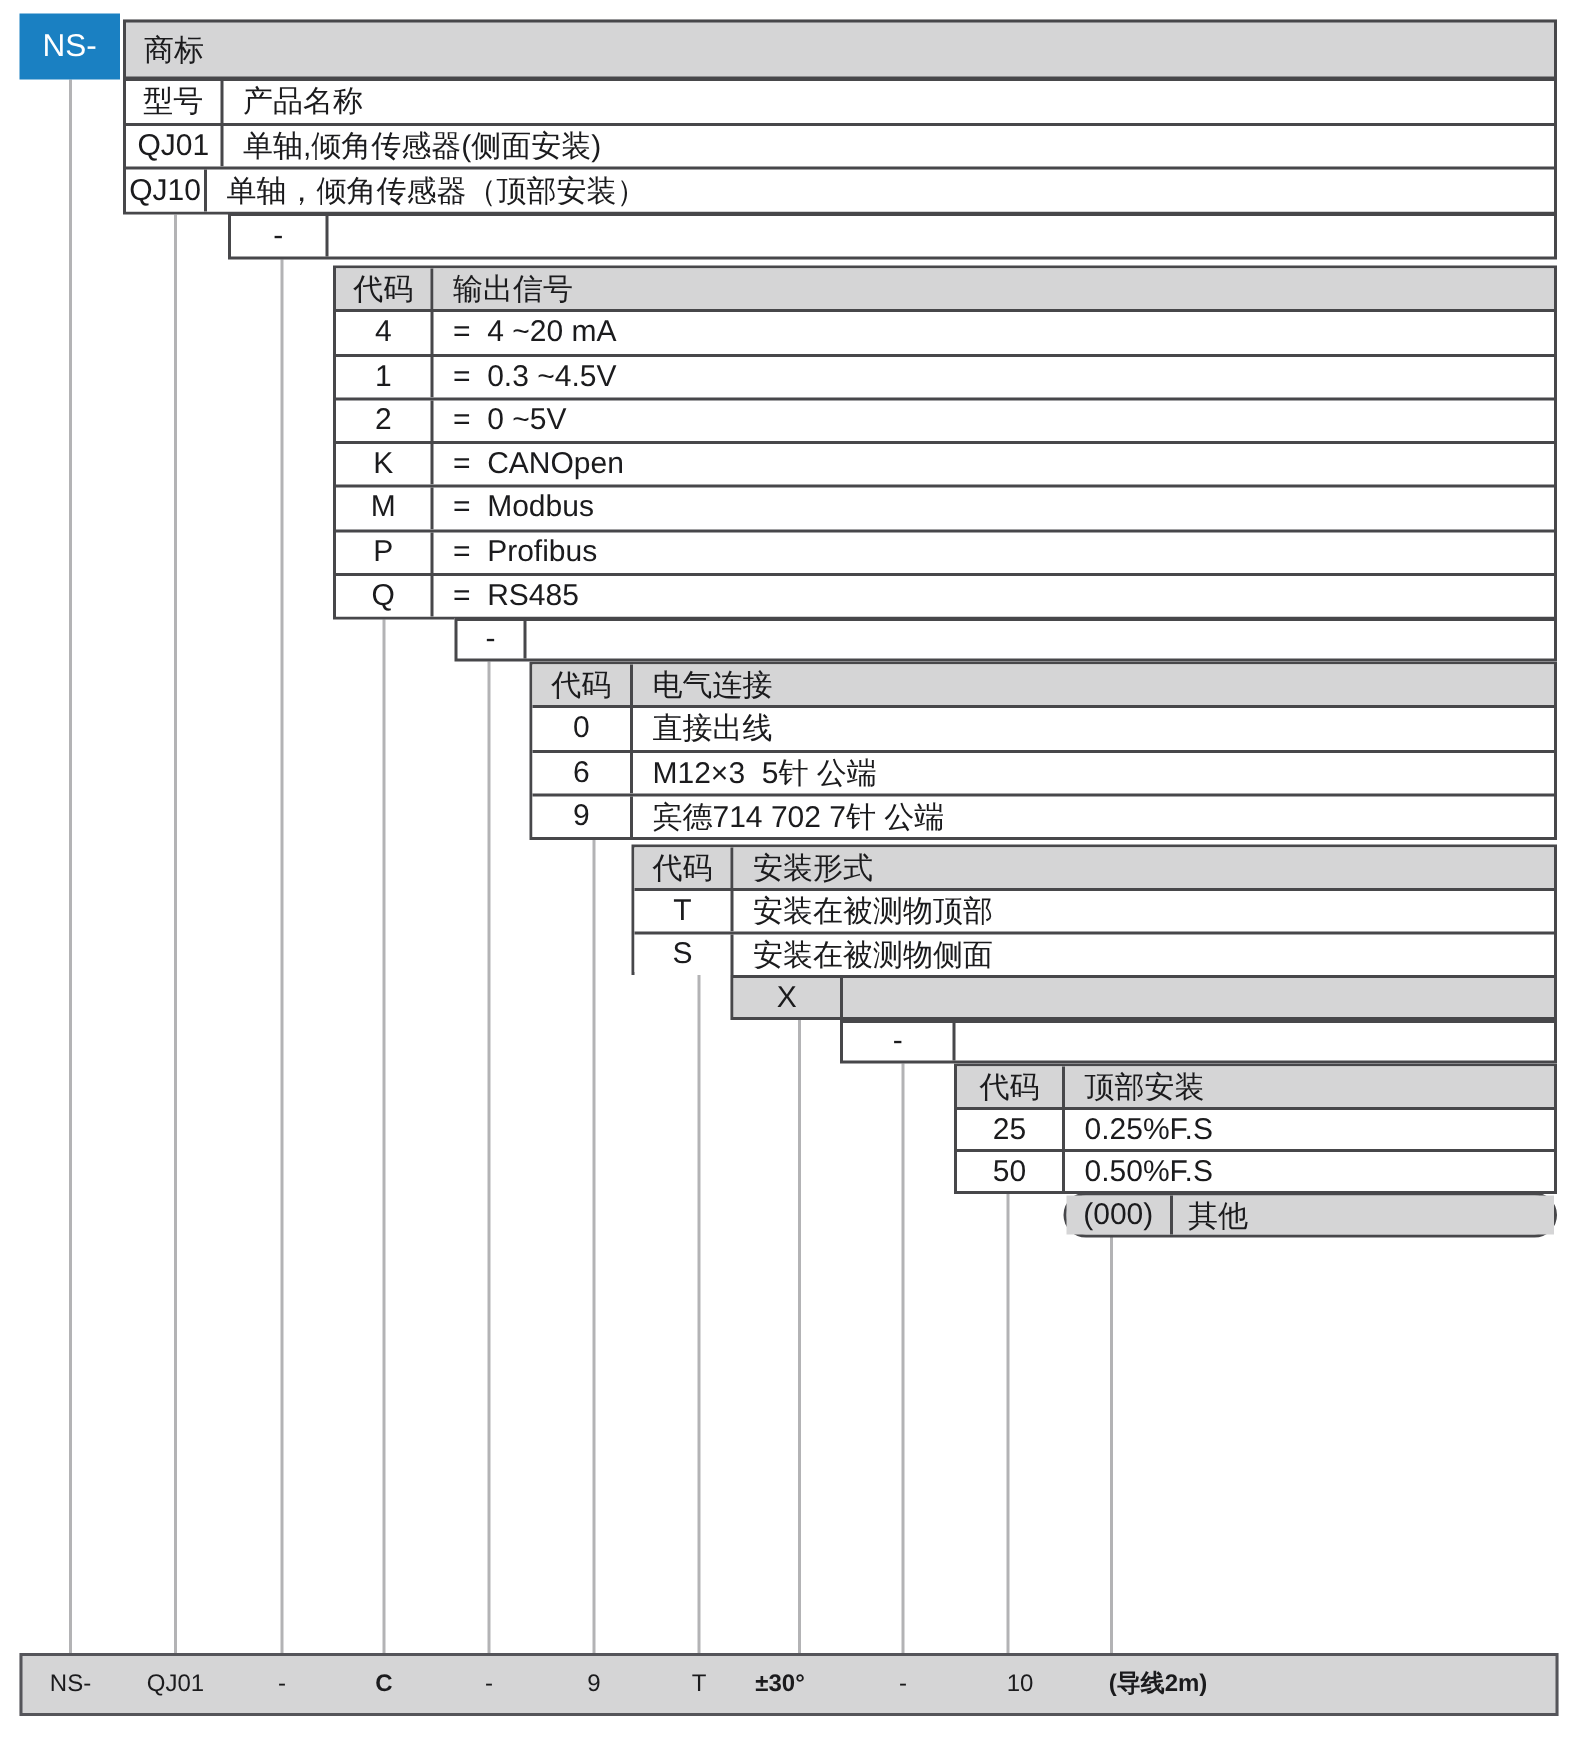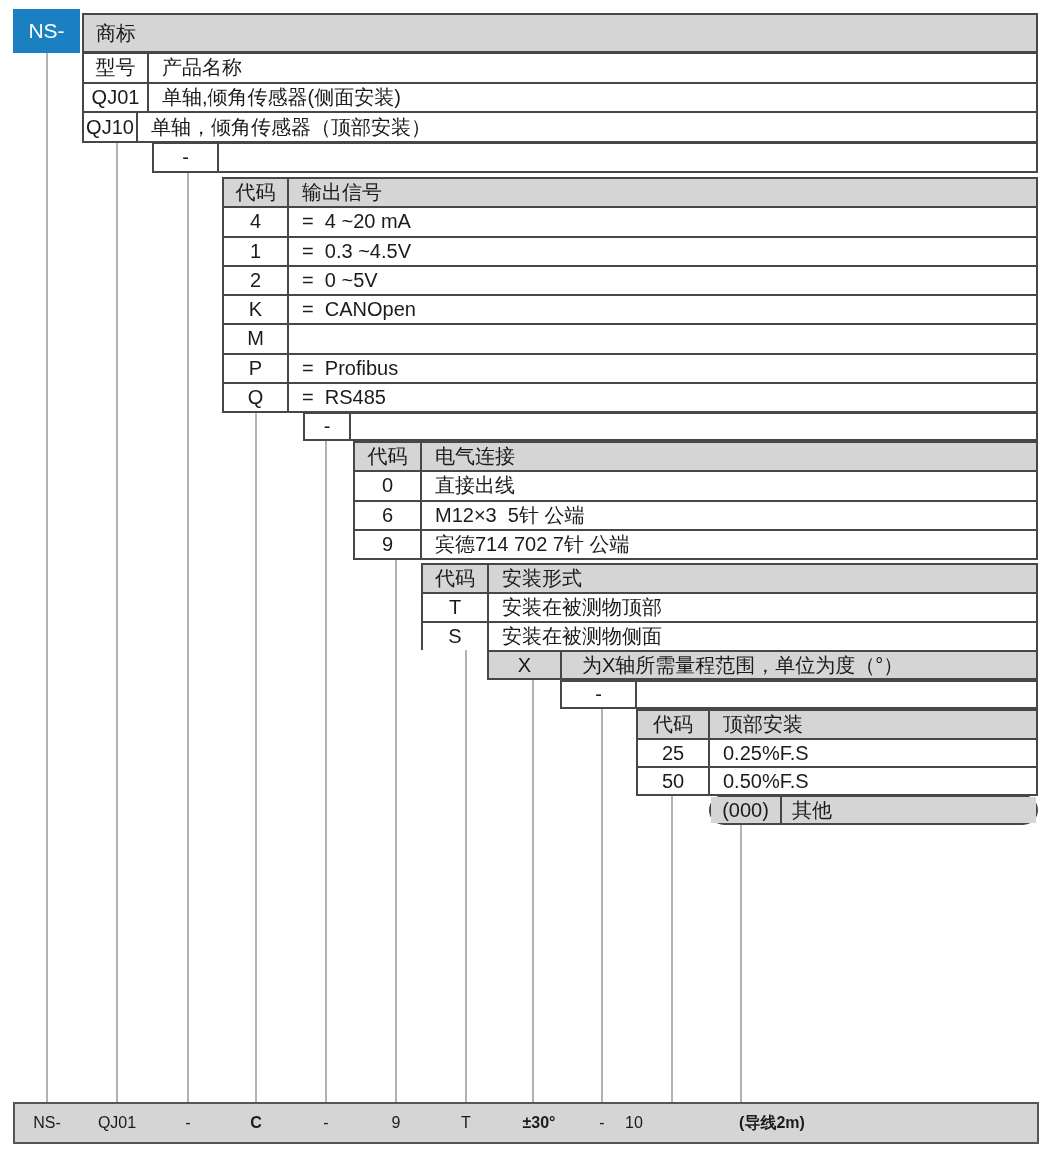--- a/index.html
+++ b/index.html
@@ -107,20 +107,21 @@
     <div class="trow">
       <div class="code" style="width:65px;">2</div>
       <div class="name">=  0 ~5V</div>
     </div>
     <div class="trow">
       <div class="code" style="width:65px;">K</div>
       <div class="name">=  CANOpen</div>
     </div>
     <div class="trow">
       <div class="code" style="width:65px;">M</div>
+      <div class="name">=  Modbus</div>
     </div>
     <div class="trow">
       <div class="code" style="width:65px;">P</div>
       <div class="name">=  Profibus</div>
     </div>
     <div class="trow">
       <div class="code" style="width:65px;">Q</div>
       <div class="name">=  RS485</div>
     </div>
   </div>
@@ -159,21 +160,20 @@
       <div class="name">安装在被测物顶部</div>
     </div>
     <div class="trow">
       <div class="code" style="width:66px;">S</div>
       <div class="name">安装在被测物侧面</div>
     </div>
   </div>
 
   <div class="strip gray" style="left:487px; top:650px; width:551px; height:30px;">
     <div class="code gray" style="width:73px;">X</div>
-    <div class="name gray" style="padding-left:20px;">为X轴所需量程范围，单位为度（°）</div>
   </div>
 
   <div class="strip" style="left:560px; top:680px; width:478px; height:29px;">
     <div class="code" style="width:75px;">-</div>
     <div class="name"></div>
   </div>
 
   <div class="tbl" style="left:636px; top:709px; width:402px; height:87px;">
     <div class="trow gray">
       <div class="code gray" style="width:72px;">代码</div>
@@ -195,18 +195,18 @@
   </div>
 
   <div class="bar"></div>
   <span class="bar-item" style="left:47px;">NS-</span>
   <span class="bar-item" style="left:117px;">QJ01</span>
   <span class="bar-item" style="left:188px;">-</span>
   <span class="bar-item bold" style="left:256px;">C</span>
   <span class="bar-item" style="left:326px;">-</span>
   <span class="bar-item" style="left:396px;">9</span>
   <span class="bar-item" style="left:466px;">T</span>
-  <span class="bar-item bold" style="left:539px;">±30°</span>
+  <span class="bar-item bold" style="left:520px;">±30°</span>
   <span class="bar-item" style="left:602px;">-</span>
-  <span class="bar-item" style="left:634px;">10</span>
+  <span class="bar-item" style="left:680px;">10</span>
   <span class="bar-item bold" style="left:772px;">(导线2m)</span>
 
 </div>
 
 </body></html>

